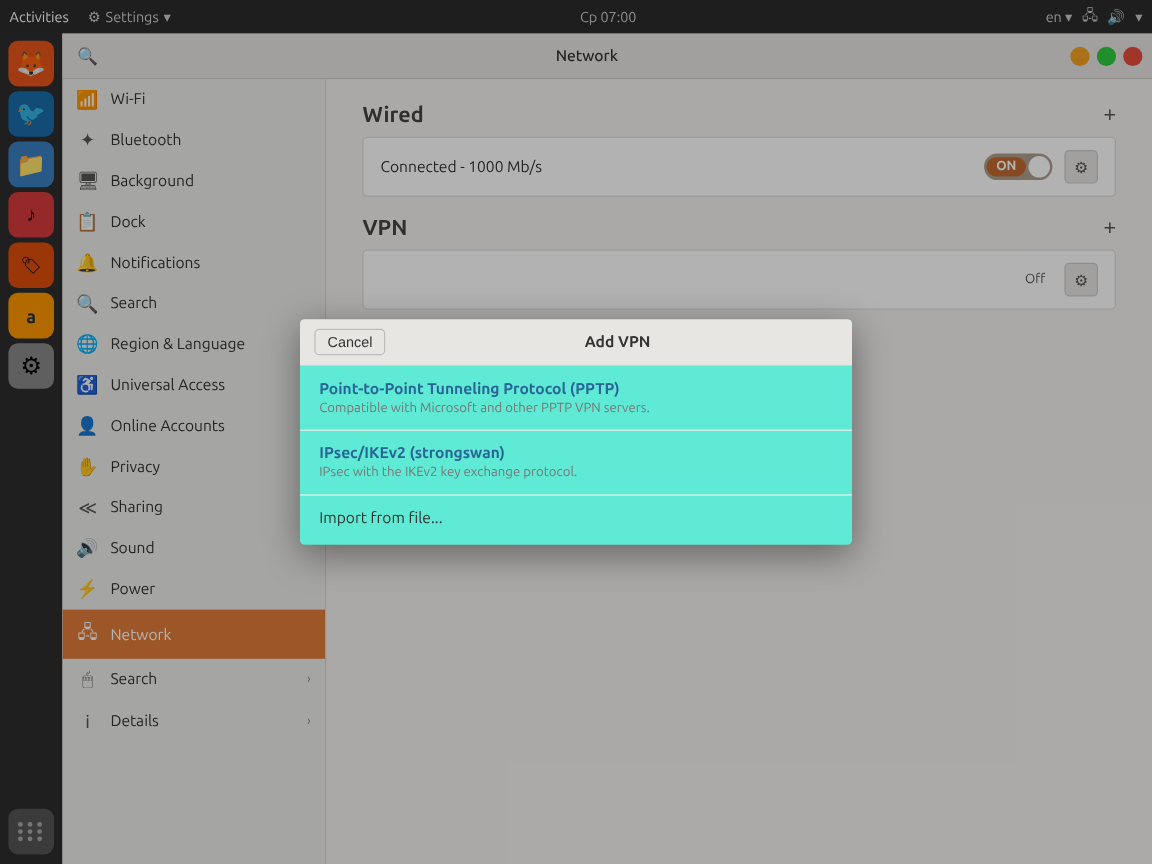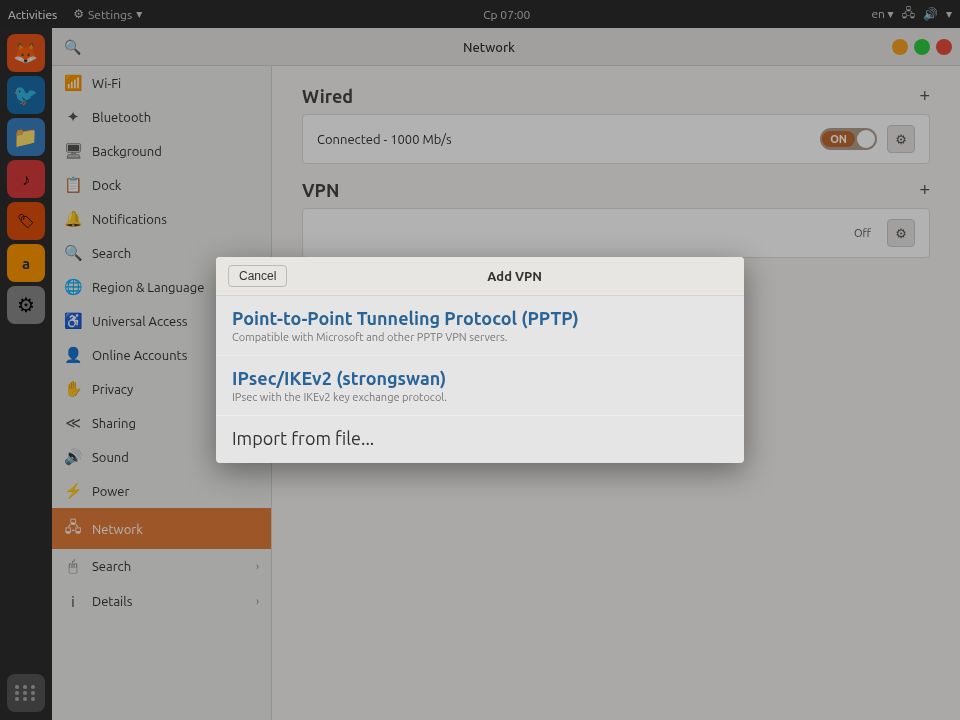--- a/index.html
+++ b/index.html
@@ -220,23 +220,23 @@
     .dialog-overlay {
       position: absolute;
       top: 0; left: 0; right: 0; bottom: 0;
       background: rgba(0,0,0,0.3);
       display: flex;
       align-items: center;
       justify-content: center;
       z-index: 100;
     }
     .dialog {
-      background: #e5e5e5;
+      background: #5eead4;
       border-radius: 4px;
-      width: 528px;
+      width: 460px;
       box-shadow: 0 8px 30px rgba(0,0,0,0.4);
       overflow: hidden;
     }
     .dialog-titlebar {
       background: #e8e6e3;
       padding: 8px 12px;
       display: flex;
       align-items: center;
       gap: 10px;
       border-bottom: 1px solid #d5d3d0;
@@ -258,21 +258,21 @@
       color: #333;
     }
     .dialog-body { padding: 0; }
     .dialog-option {
       padding: 12px 16px;
       border-bottom: 1px solid #eee;
       cursor: pointer;
     }
     .dialog-option:last-child { border-bottom: none; }
     .dialog-option-title {
-      font-size: 18px;
+      font-size: 13px;
       font-weight: 600;
       color: #2a6496;
       margin-bottom: 3px;
     }
     .dialog-option-desc {
       font-size: 11px;
       color: #777;
     }
     .dialog-option-import .dialog-option-title {
       color: #333;

